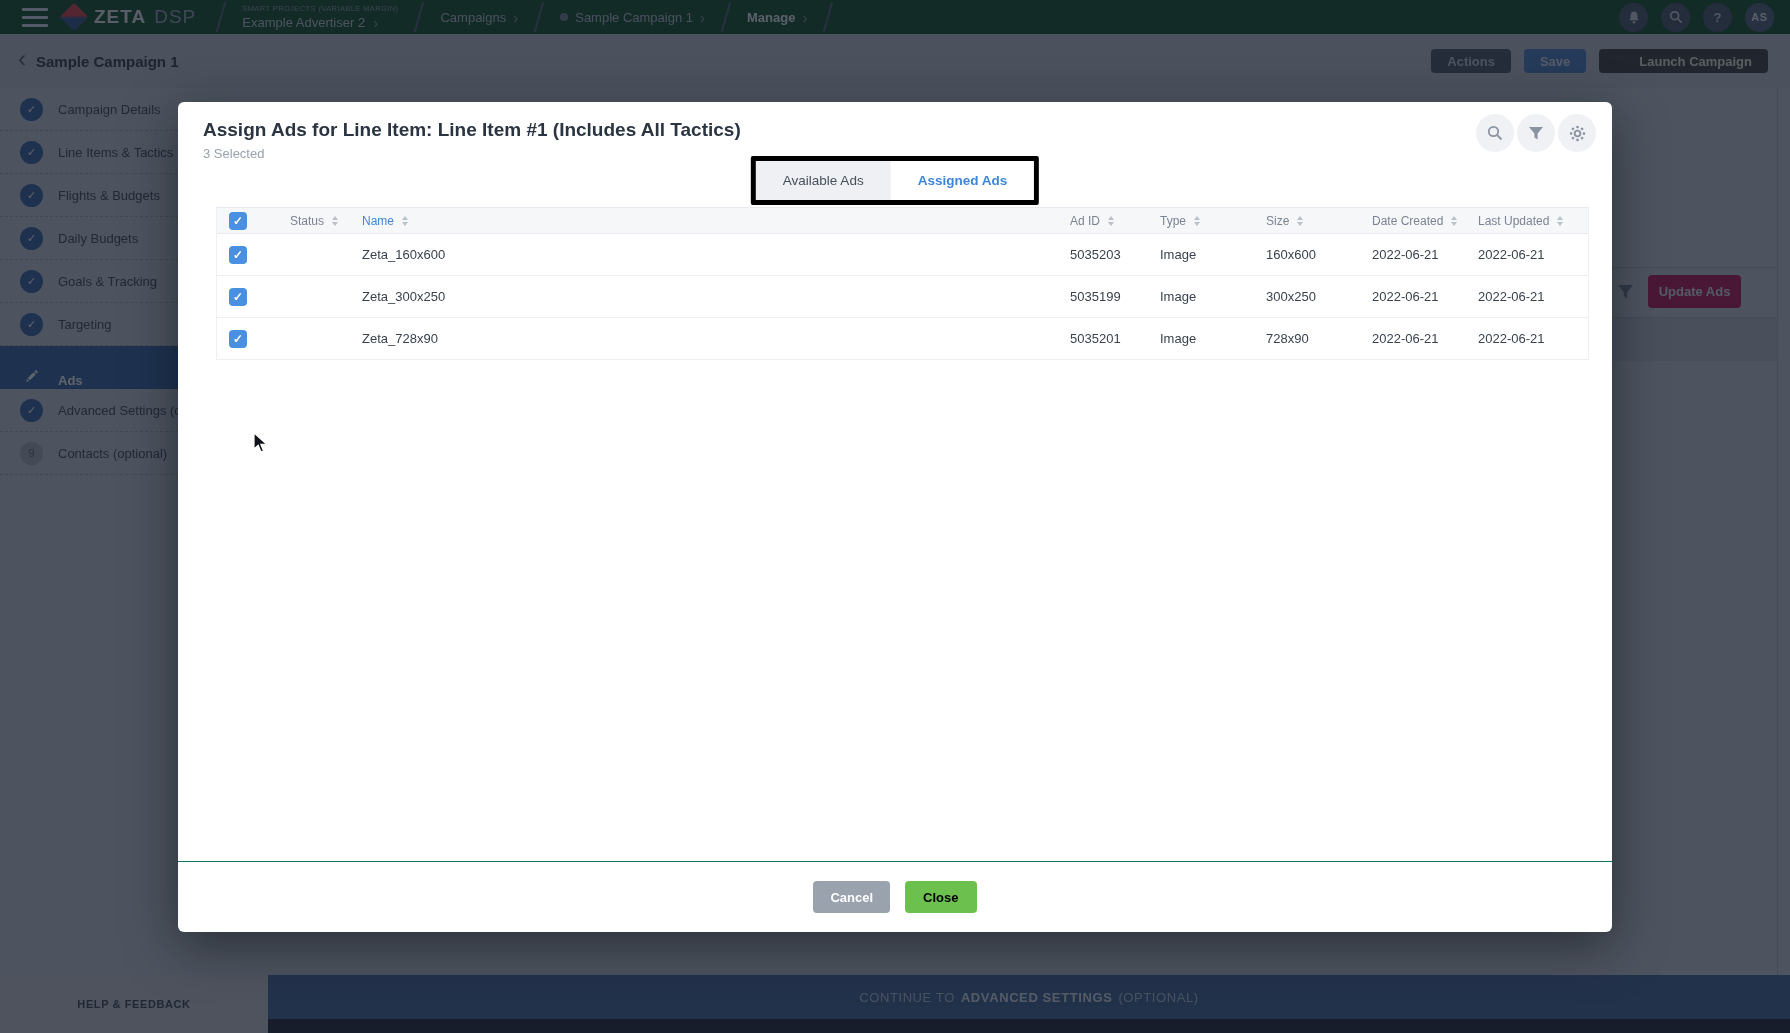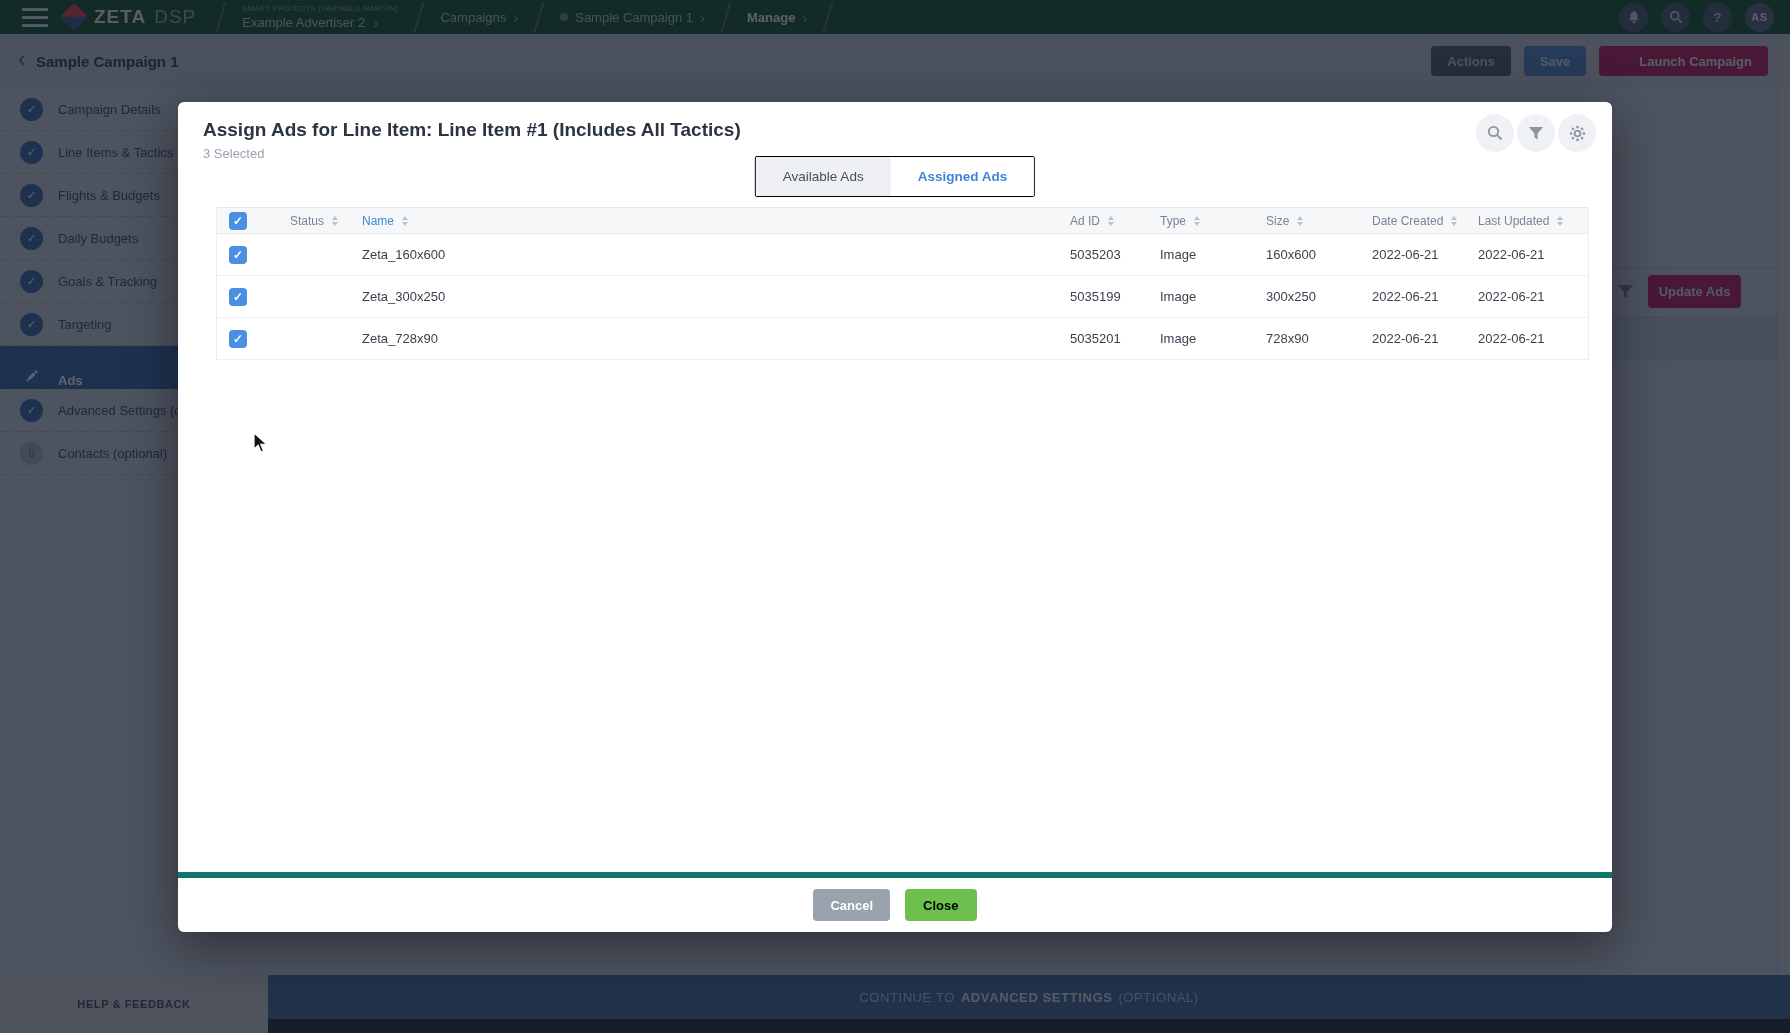--- a/index.html
+++ b/index.html
@@ -38,25 +38,25 @@
                 color:#cfd7e4; font-size:13px; font-weight:700; cursor:pointer; }
   .circle-btn.avatar { background:#556481; color:#eef2f8; font-size:11px; letter-spacing:.5px; }
   .circle-btn svg { display:block; }
 
   
   .subheader { position:absolute; left:0; top:34px; width:1790px; height:54px;
                background:#c2c8d3; display:flex; align-items:center; }
   .back-btn { font-size:24px; color:#55606f; padding:0 10px 4px 18px; cursor:pointer; line-height:1; }
   .page-title { font-size:15px; font-weight:700; color:#323c4a; }
   .subheader-actions { margin-left:auto; display:flex; gap:13px; padding-right:22px; }
-  .btn { border:none; border-radius:4px; height:30px; padding:0 16px; font-size:13px;
+  .btn { border:none; border-radius:4px; height:24px; padding:0 16px; font-size:13px;
          font-weight:700; cursor:pointer; font-family:"Liberation Sans",sans-serif; }
   .btn-dark   { background:#4b5566; color:#c6cedd; }
   .btn-blue   { background:#4f81c7; color:#dbe6f4; }
-  .btn-green  { background:#be185d; color:#e2f0de;padding-left:40px; }
+  .btn-green  { background:#404040; color:#e2f0de;padding-left:40px; }
 
   
   .sidebar { position:absolute; left:0; top:88px; width:268px; height:887px;
              background:#c9cfd8; }
   .side-item { height:43px; display:flex; align-items:center; gap:15px; padding-left:20px;
                border-bottom:1px dashed rgba(45,55,72,.22); font-size:13px; color:#3f4a5a;
                cursor:pointer; }
   .side-item .badge { width:23px; height:23px; border-radius:50%; background:#3567ac;
                       color:#fff; display:flex; align-items:center; justify-content:center;
                       font-size:11px; flex:0 0 auto; }
@@ -93,21 +93,21 @@
            background:#fff; border-radius:6px; z-index:100;
            box-shadow:0 14px 50px rgba(8,12,20,.5); }
   .modal-title { position:absolute; left:25px; top:17px; font-size:19px; font-weight:700;
                  color:#2b3542; }
   .modal-sub { position:absolute; left:25px; top:44px; font-size:13px; color:#98a1af; }
   .modal-icons { position:absolute; right:16px; top:12px; display:flex; gap:3px; }
   .round-icon { width:38px; height:38px; border-radius:50%; background:#eff1f4;
                 display:flex; align-items:center; justify-content:center; color:#8b94a2;
                 cursor:pointer; }
   .tabs { position:absolute; top:54px; left:50%; transform:translateX(-50%);
-          display:flex; border:1px solid #000000; border-radius:2px; overflow:hidden; }
+          display:flex; border:5px solid #000000; border-radius:2px; overflow:hidden; }
   .tab { padding:12px 27px; font-size:13.5px; background:#eef0f3; color:#47505d; cursor:pointer; }
   .tab.active { background:#fff; color:#3f86d6; font-weight:700; }
 
   .table { position:absolute; left:38px; top:105px; width:1373px;
            border-left:1px solid #edeff2; border-right:1px solid #edeff2; }
   .thead, .trow { display:grid; align-items:center;
     grid-template-columns:62px 72px 1fr 90px 106px 106px 106px 121px; }
   .thead { height:27px; background:#f6f7f9; border-top:1px solid #e7eaee;
            border-bottom:1px solid #e7eaee; }
   .th { display:flex; align-items:center; font-size:12px; color:#7b8494; padding-left:11px;
@@ -118,22 +118,22 @@
   .sort .up { border-bottom:4px solid #b9c1cd; }
   .sort .dn { border-top:4px solid #b9c1cd; }
   .trow { height:42px; background:#fff; border-bottom:1px solid #edeff2; font-size:13px; color:#39424e; }
   .cell { padding-left:11px; }
   .cb-cell { padding-left:12px; }
   .checkbox { width:18px; height:18px; border-radius:4px; background:#4a90e2; color:#fff;
               display:flex; align-items:center; justify-content:center; font-size:12px;
               font-weight:700; cursor:pointer; }
   .status-dot { width:9px; height:9px; border-radius:50%; background:#7ec24f; margin-left:12px; }
 
-  .modal-footer { position:absolute; left:0; right:0; bottom:0; height:60px;
-                  border-top:6px solid #0f766e; display:flex; align-items:center;
+  .modal-footer { position:absolute; left:0; right:0; bottom:0; height:71px;
+                  border-top:1px solid #0f766e; display:flex; align-items:center;
                   justify-content:center; gap:15px; }
   .btn-cancel { background:#9aa2ad; color:#fff; height:32px; padding:0 17px; }
   .btn-close  { background:#6cc14e; color:#000000; height:32px; padding:0 18px; }
 
   .cursor { position:absolute; left:253px; top:432px; z-index:300; }
 </style>
 </head>
 <body>
 
 <div class="stage">

